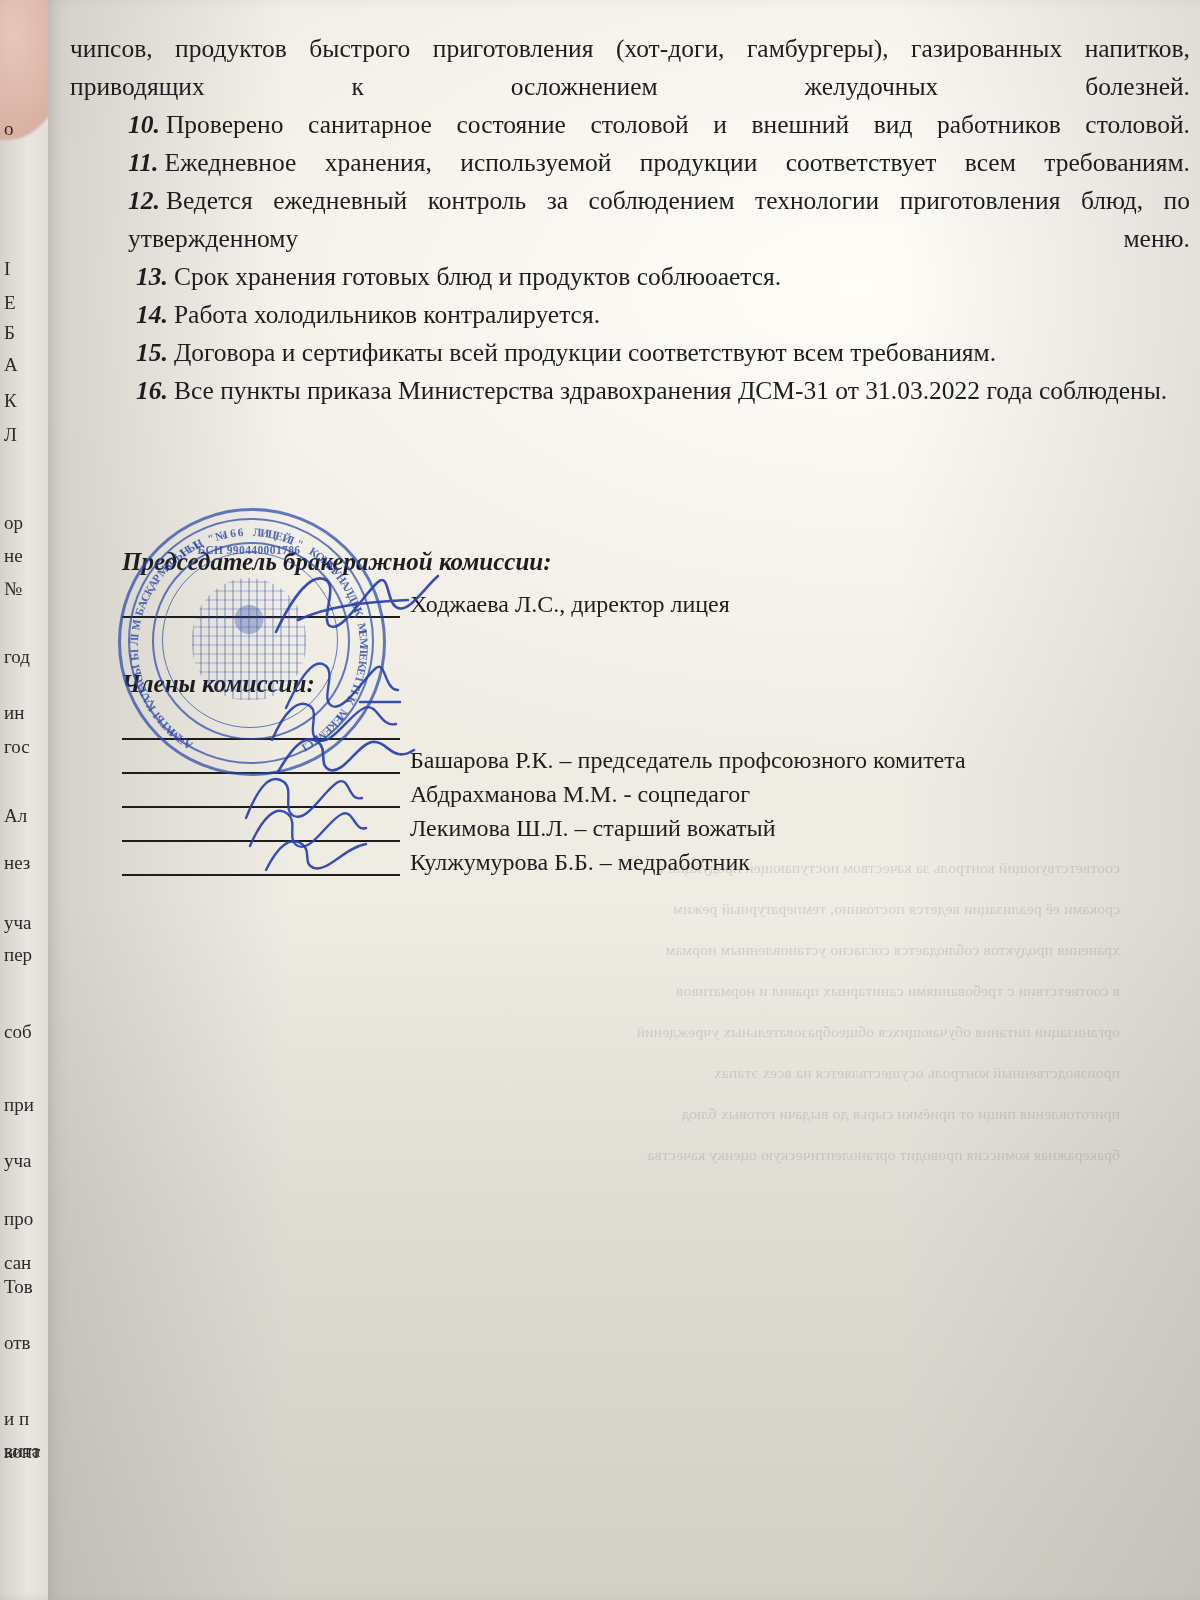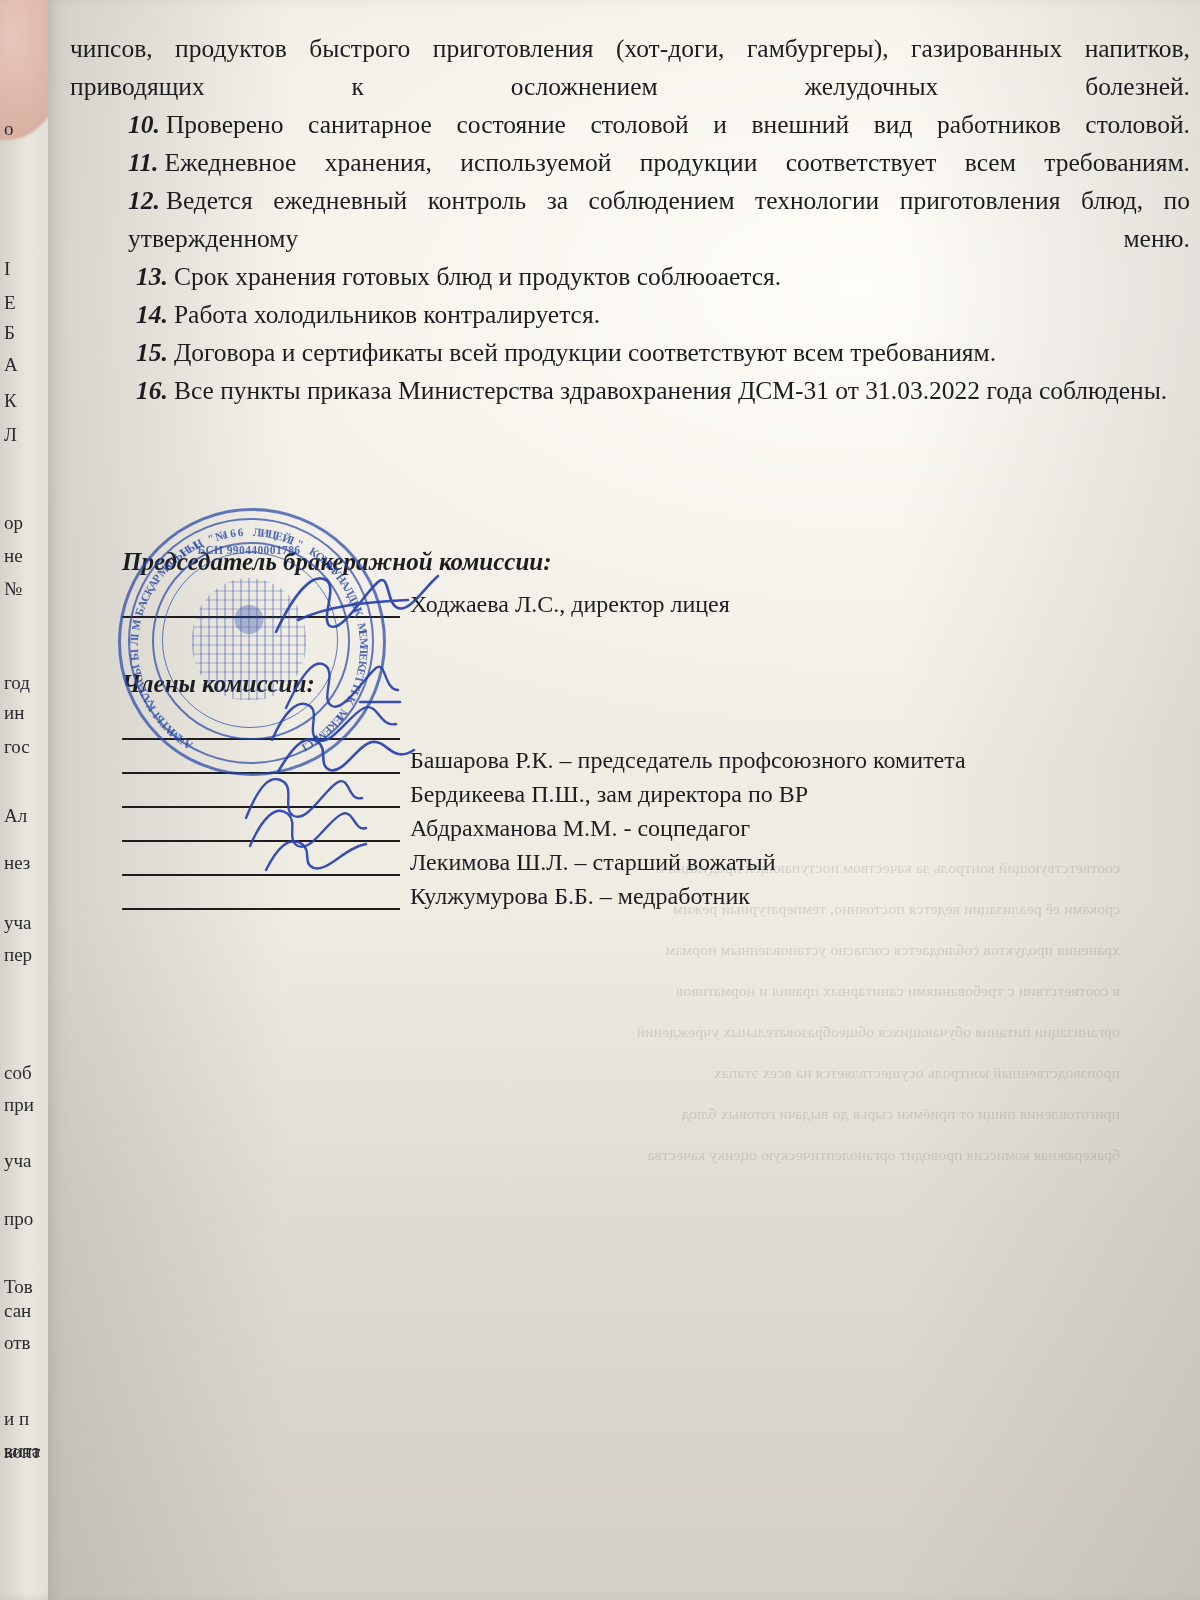--- a/index.html
+++ b/index.html
@@ -249,33 +249,33 @@
     <div class="lc" style="top:118px">о</div>
     <div class="lc" style="top:258px">I</div>
     <div class="lc" style="top:292px">Е</div>
     <div class="lc" style="top:322px">Б</div>
     <div class="lc" style="top:354px">А</div>
     <div class="lc" style="top:390px">К</div>
     <div class="lc" style="top:424px">Л</div>
     <div class="lc" style="top:512px">ор</div>
     <div class="lc" style="top:545px">не</div>
     <div class="lc" style="top:578px">№</div>
-    <div class="lc" style="top:672px">год</div>
+    <div class="lc" style="top:646px">год</div>
     <div class="lc" style="top:702px">ин</div>
     <div class="lc" style="top:736px">гос</div>
     <div class="lc" style="top:805px">Ал</div>
     <div class="lc" style="top:852px">нез</div>
     <div class="lc" style="top:912px">уча</div>
     <div class="lc" style="top:944px">пер</div>
-    <div class="lc" style="top:1062px">соб</div>
+    <div class="lc" style="top:1021px">соб</div>
     <div class="lc" style="top:1094px">при</div>
     <div class="lc" style="top:1150px">уча</div>
     <div class="lc" style="top:1208px">про</div>
     <div class="lc" style="top:1276px">Тов</div>
-    <div class="lc" style="top:1300px">сан</div>
+    <div class="lc" style="top:1252px">сан</div>
     <div class="lc" style="top:1332px">отв</div>
     <div class="lc" style="top:1408px">и п</div>
     <div class="lc" style="top:1440px">вита</div>
     <div class="lc" style="top:1441px">конт</div>
   </div>
 
   <div id="doc">
 
     <p class="jstretch">чипсов, продуктов быстрого приготовления (хот-доги, гамбургеры), газированных напитков, приводящих к осложнением желудочных болезней.</p>
 
@@ -317,24 +317,20 @@
     </div>
 
     <p class="sig-title" id="members-title">Члены комиссии:</p>
 
     <div class="sig-row">
       <span class="sig-line"></span>
     </div>
     <div class="sig-row">
       <span class="sig-line"></span>
       <span class="sig-name">Башарова Р.К. – председатель профсоюзного комитета</span>
-    </div>
-    <div class="sig-row">
-      <span class="sig-line"></span>
-      <span class="sig-name">Бердикеева П.Ш., зам директора по ВР</span>
     </div>
     <div class="sig-row">
       <span class="sig-line"></span>
       <span class="sig-name">Абдрахманова М.М. - соцпедагог</span>
     </div>
     <div class="sig-row">
       <span class="sig-line"></span>
       <span class="sig-name">Лекимова Ш.Л. – старший вожатый</span>
     </div>
     <div class="sig-row">

